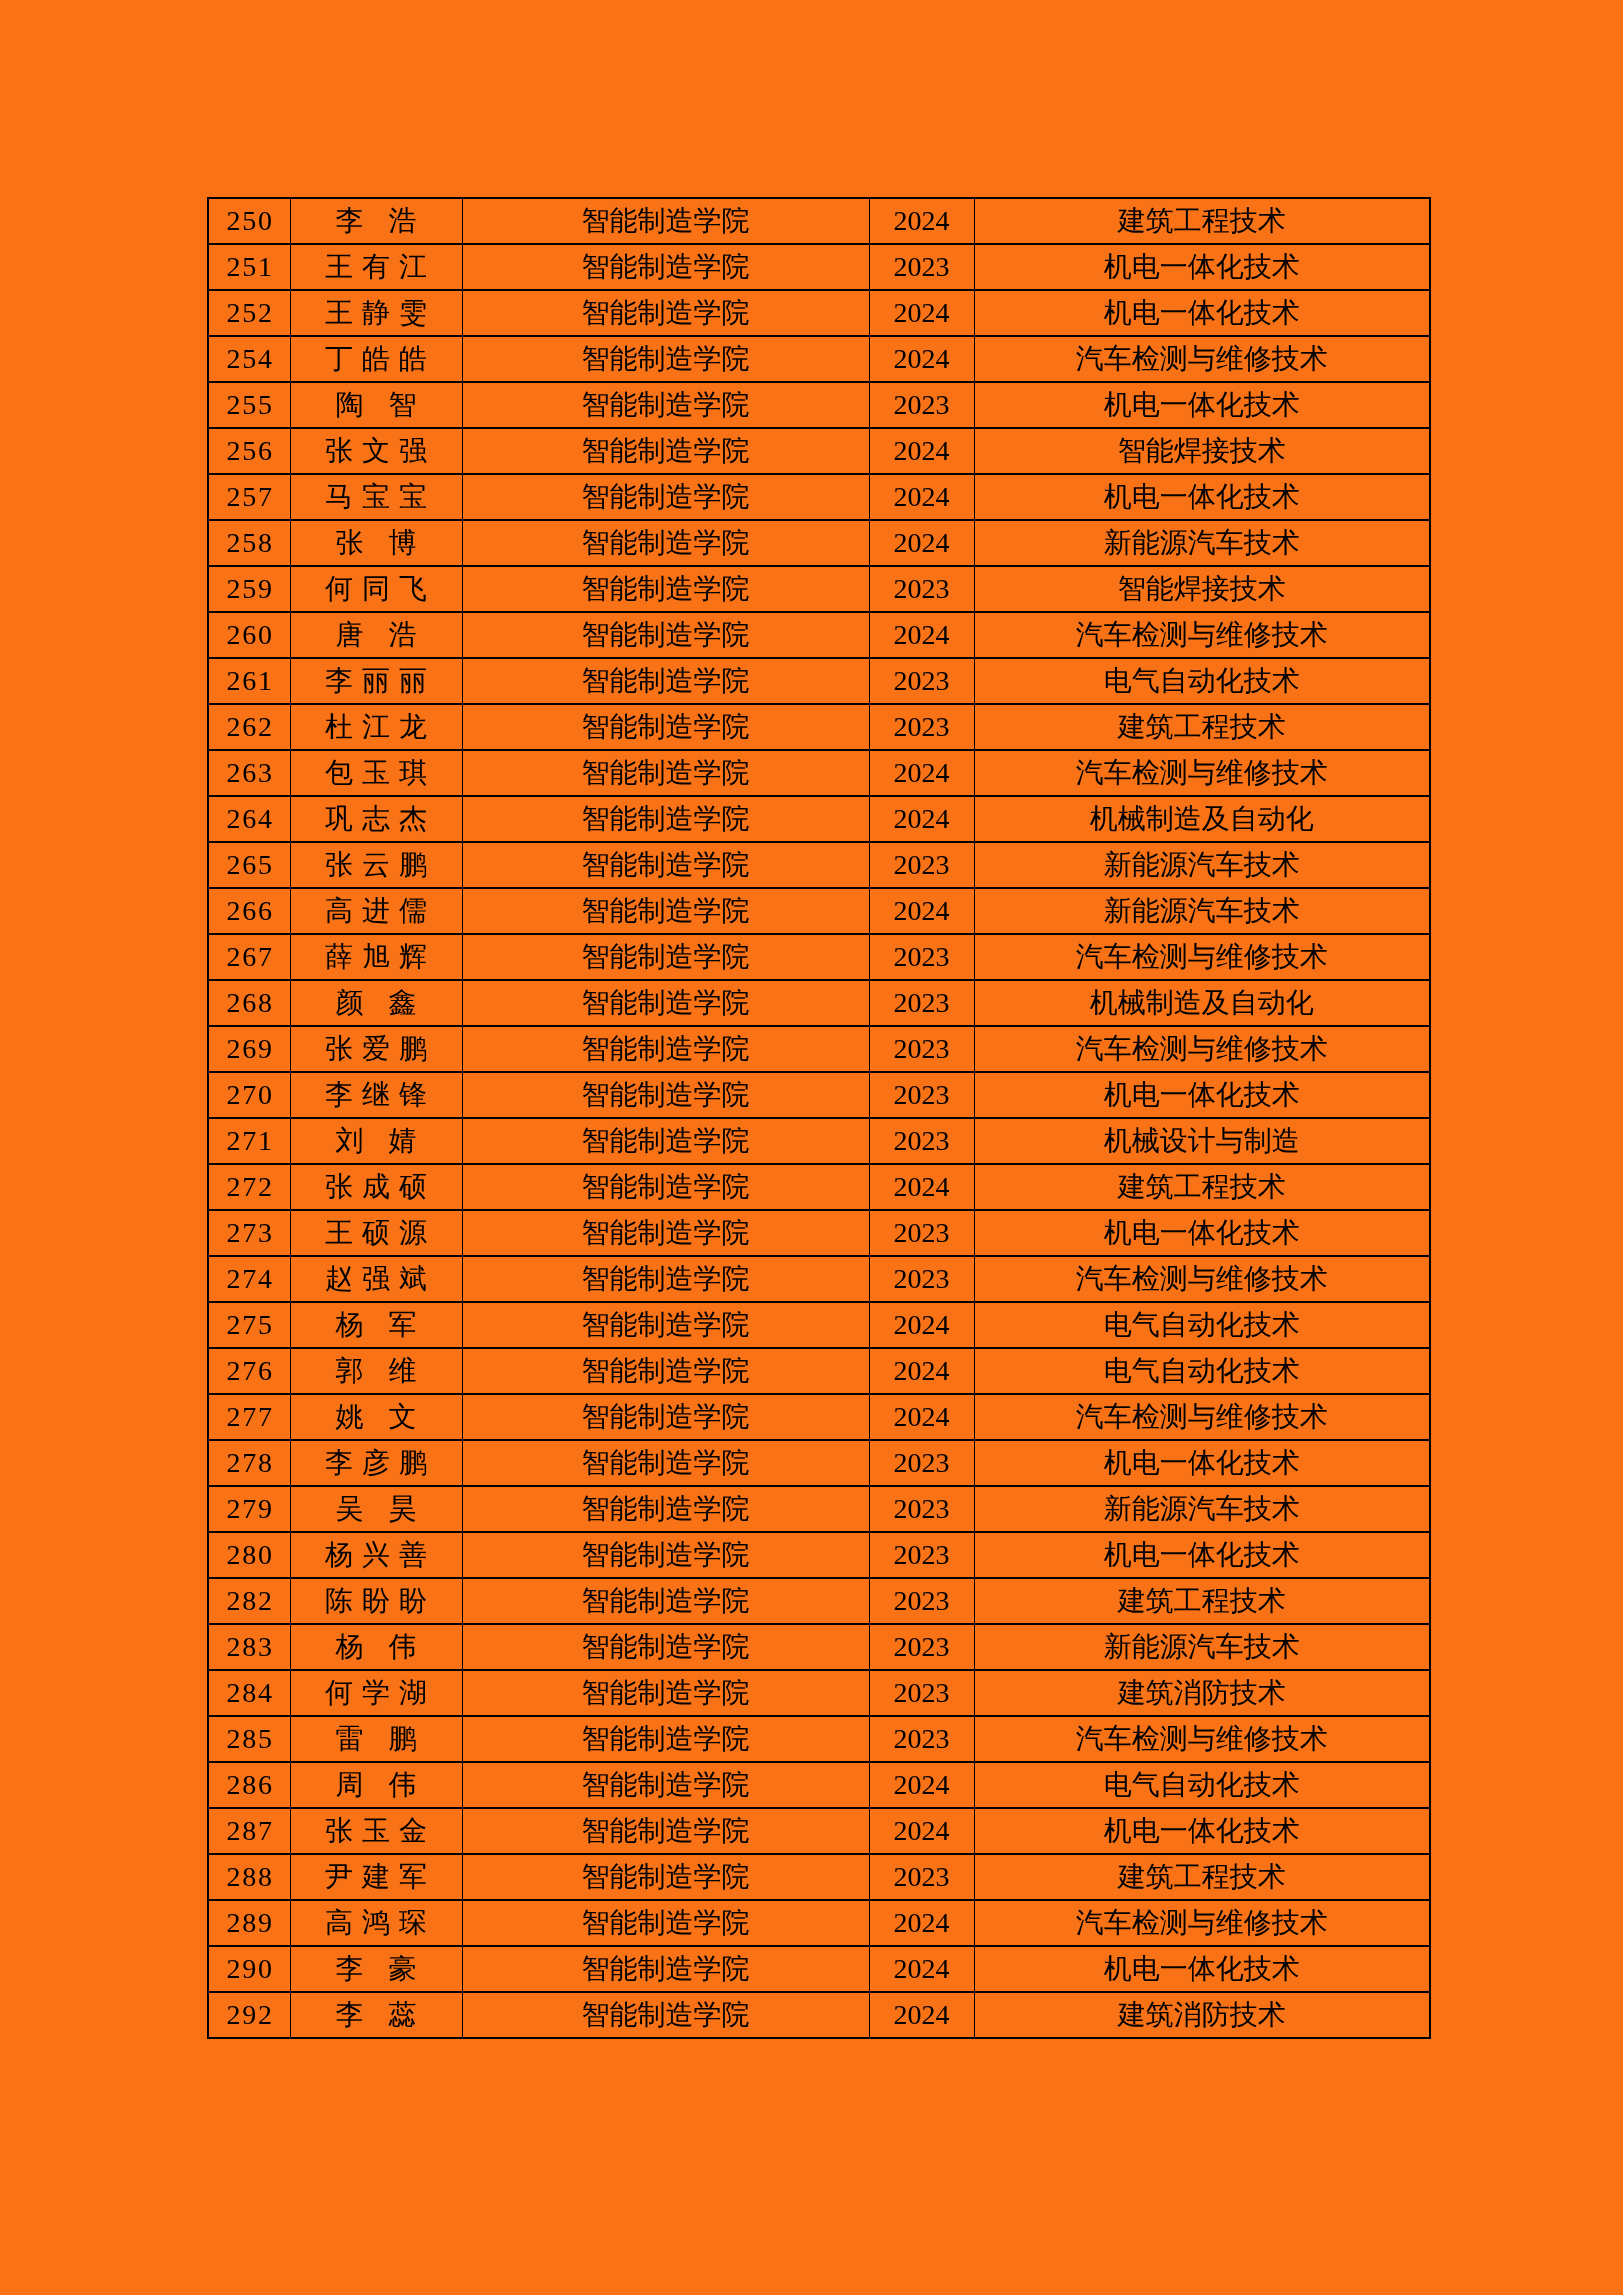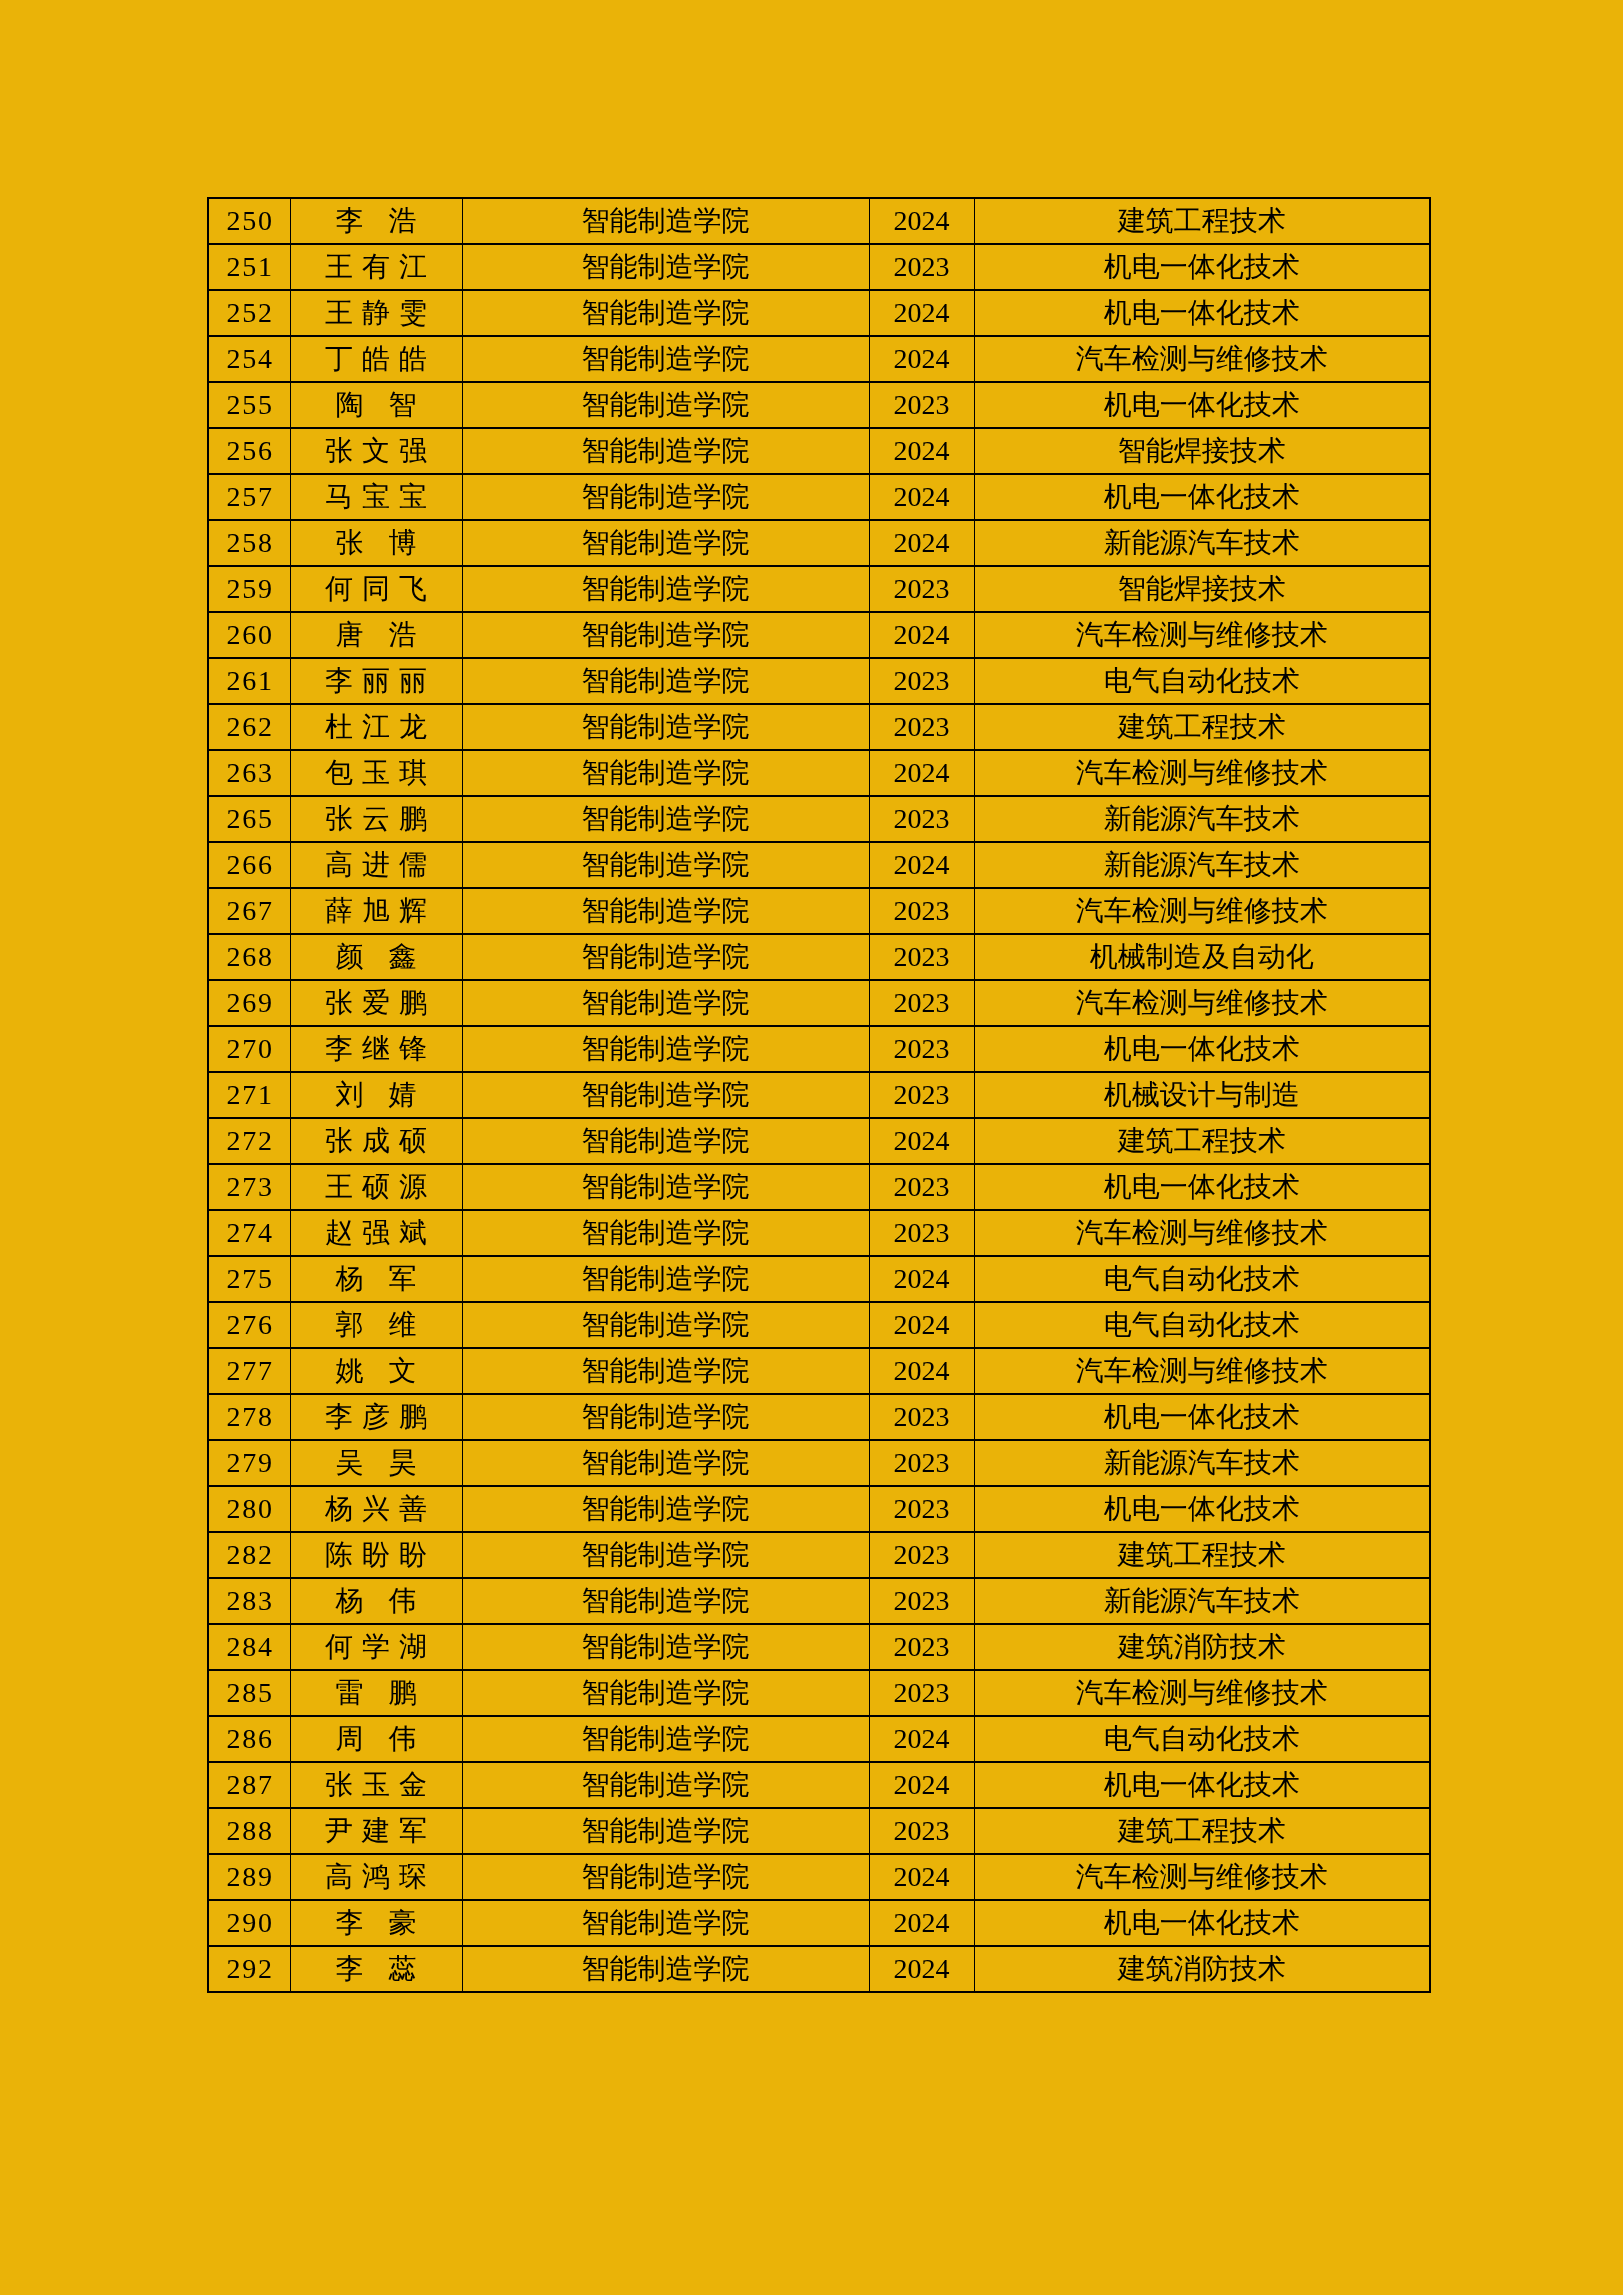--- a/index.html
+++ b/index.html
@@ -4,21 +4,21 @@
 <style>
   html, body {
     margin: 0;
     padding: 0;
     background: #ffffff;
   }
   .page {
     position: relative;
     width: 1623px;
     height: 2295px;
-    background: #eab308;
+    background: #f97316;
     overflow: hidden;
   }
   table.roster {
     position: absolute;
     left: 207px;
     top: 197px;
     width: 1223px;
     border-collapse: collapse;
     table-layout: fixed;
     border: 2.6px solid #000000;
@@ -145,20 +145,27 @@
           <td class="cell-major">建筑工程技术</td>
         </tr>
         <tr>
           <td class="cell-no">263</td>
           <td class="cell-name">包玉琪</td>
           <td class="cell-college">智能制造学院</td>
           <td class="cell-year">2024</td>
           <td class="cell-major">汽车检测与维修技术</td>
         </tr>
         <tr>
+          <td class="cell-no">264</td>
+          <td class="cell-name">巩志杰</td>
+          <td class="cell-college">智能制造学院</td>
+          <td class="cell-year">2024</td>
+          <td class="cell-major">机械制造及自动化</td>
+        </tr>
+        <tr>
           <td class="cell-no">265</td>
           <td class="cell-name">张云鹏</td>
           <td class="cell-college">智能制造学院</td>
           <td class="cell-year">2023</td>
           <td class="cell-major">新能源汽车技术</td>
         </tr>
         <tr>
           <td class="cell-no">266</td>
           <td class="cell-name">高进儒</td>
           <td class="cell-college">智能制造学院</td>

